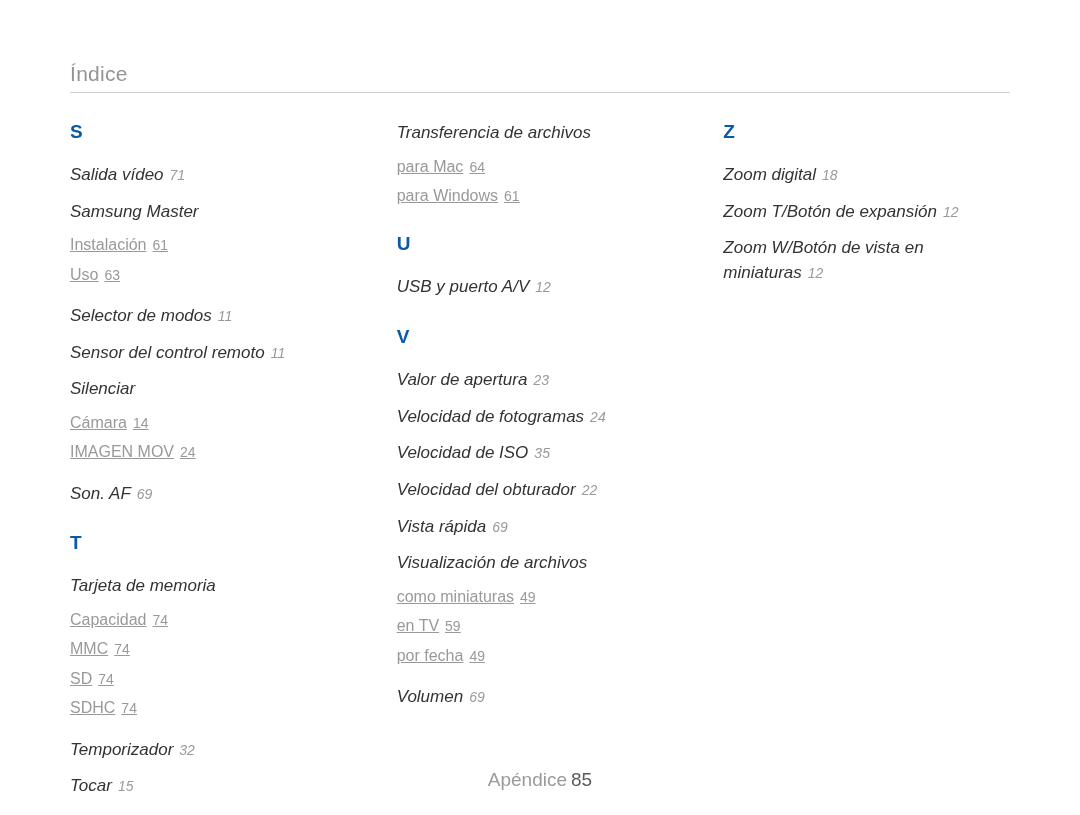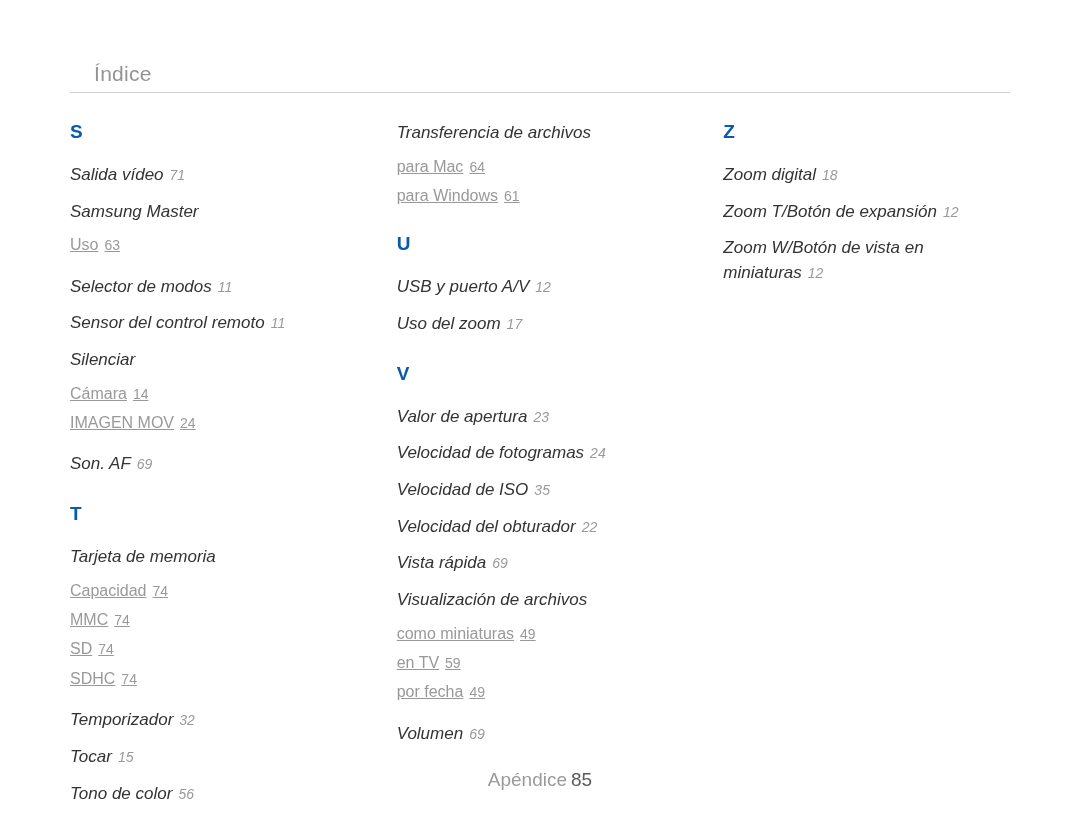--- a/index.html
+++ b/index.html
@@ -14,21 +14,20 @@
       font-family: Arial, Helvetica, sans-serif;
       position: relative;
       padding: 62px 70px 0 70px;
     }
     .header-title {
       font-size: 21px;
       font-weight: 300;
       color: #949494;
       margin-bottom: 6px;
       letter-spacing: 0.3px;
-      margin-left: 24px;
     }
     .divider {
       border: none;
       border-top: 1px solid #d0d0d0;
       margin-bottom: 28px;
     }
     .columns {
       display: flex;
       gap: 40px;
     }
@@ -96,20 +95,21 @@
   <div class="column">
 
     <div class="letter-heading first-letter">S</div>
 
     <div class="entry-main entry-single">
       <span>Salida vídeo</span><span class="page-num">71</span>
     </div>
 
     <div class="entry-block">
       <div class="entry-main">Samsung Master</div>
+      <div class="entry-sub"><span>Instalación</span><span class="page-num">61</span></div>
       <div class="entry-sub"><span>Uso</span><span class="page-num">63</span></div>
     </div>
 
     <div class="entry-main entry-single">
       <span>Selector de modos</span><span class="page-num">11</span>
     </div>
 
     <div class="entry-main entry-single">
       <span>Sensor del control remoto</span><span class="page-num">11</span>
     </div>
@@ -149,23 +149,20 @@
     <div class="entry-block" style="margin-top:0;">
       <div class="entry-main">Transferencia de archivos</div>
       <div class="entry-sub"><span>para Mac</span><span class="page-num">64</span></div>
       <div class="entry-sub"><span>para Windows</span><span class="page-num">61</span></div>
     </div>
 
     <div class="letter-heading">U</div>
     <div class="entry-main entry-single">
       <span>USB y puerto A/V</span><span class="page-num">12</span>
     </div>
-    <div class="entry-main entry-single">
-      <span>Uso del zoom</span><span class="page-num">17</span>
-    </div>
 
     <div class="letter-heading">V</div>
     <div class="entry-main entry-single">
       <span>Valor de apertura</span><span class="page-num">23</span>
     </div>
     <div class="entry-main entry-single">
       <span>Velocidad de fotogramas</span><span class="page-num">24</span>
     </div>
     <div class="entry-main entry-single">
       <span>Velocidad de ISO</span><span class="page-num">35</span>

